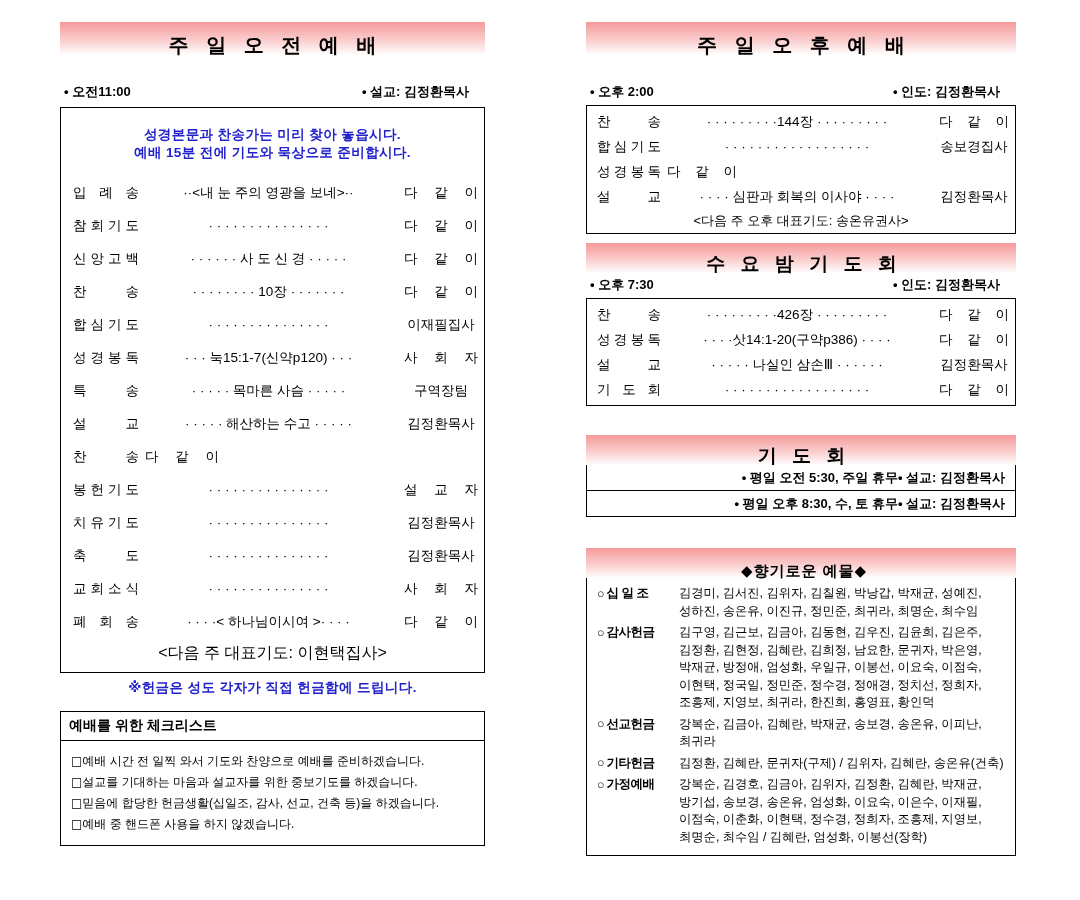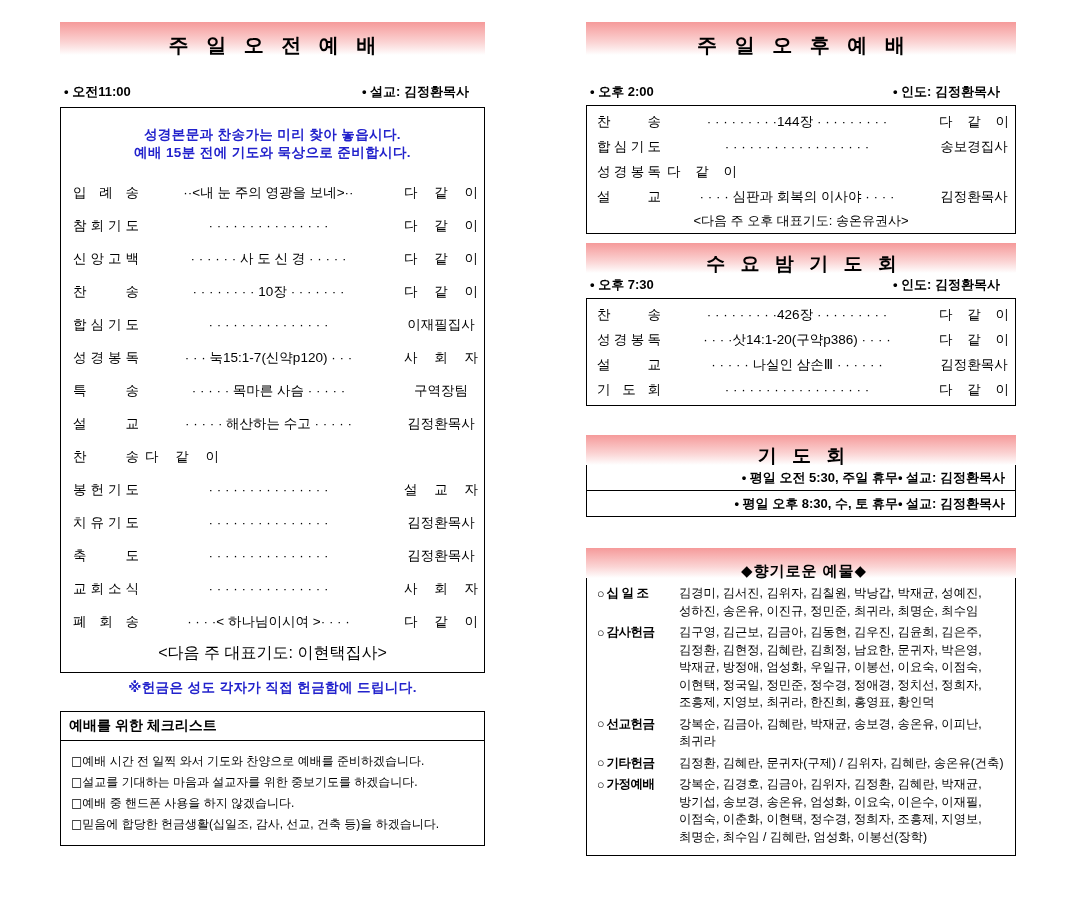--- a/index.html
+++ b/index.html
@@ -307,22 +307,22 @@
     <div style="height:6px"></div>
     <div class="notice">※헌금은 성도 각자가 직접 헌금함에 드립니다.</div>
 
     <div style="height:14px"></div>
 
     <div class="check-box">
       <div class="check-head">예배를 위한 체크리스트</div>
       <div class="check-body" id="checklist-items">
           <div class="check-item"><span class="cb">□</span><span>예배 시간 전 일찍 와서 기도와 찬양으로 예배를 준비하겠습니다.</span></div>
           <div class="check-item"><span class="cb">□</span><span>설교를 기대하는 마음과 설교자를 위한 중보기도를 하겠습니다.</span></div>
+          <div class="check-item"><span class="cb">□</span><span>믿음에 합당한 헌금생활(십일조, 감사, 선교, 건축 등)을 하겠습니다.</span></div>
           <div class="check-item"><span class="cb">□</span><span>예배 중 핸드폰 사용을 하지 않겠습니다.</span></div>
-          <div class="check-item"><span class="cb">□</span><span>믿음에 합당한 헌금생활(십일조, 감사, 선교, 건축 등)을 하겠습니다.</span></div>
         </div>
     </div>
 
   </div>
 
   <div class="col col-right">
 
     <div style="height:22px"></div>
 
     <div class="banner">

